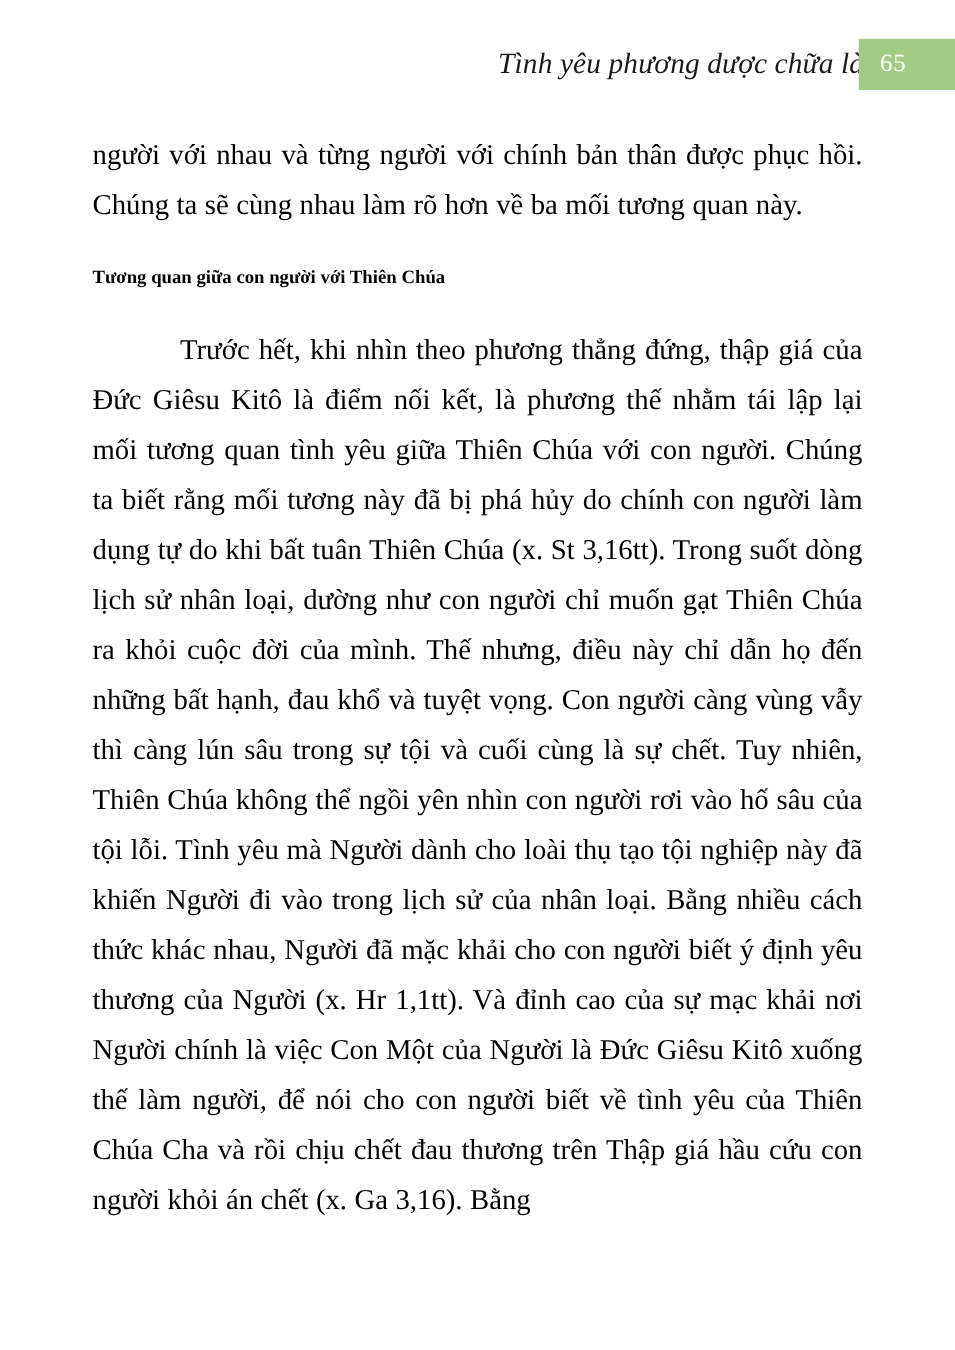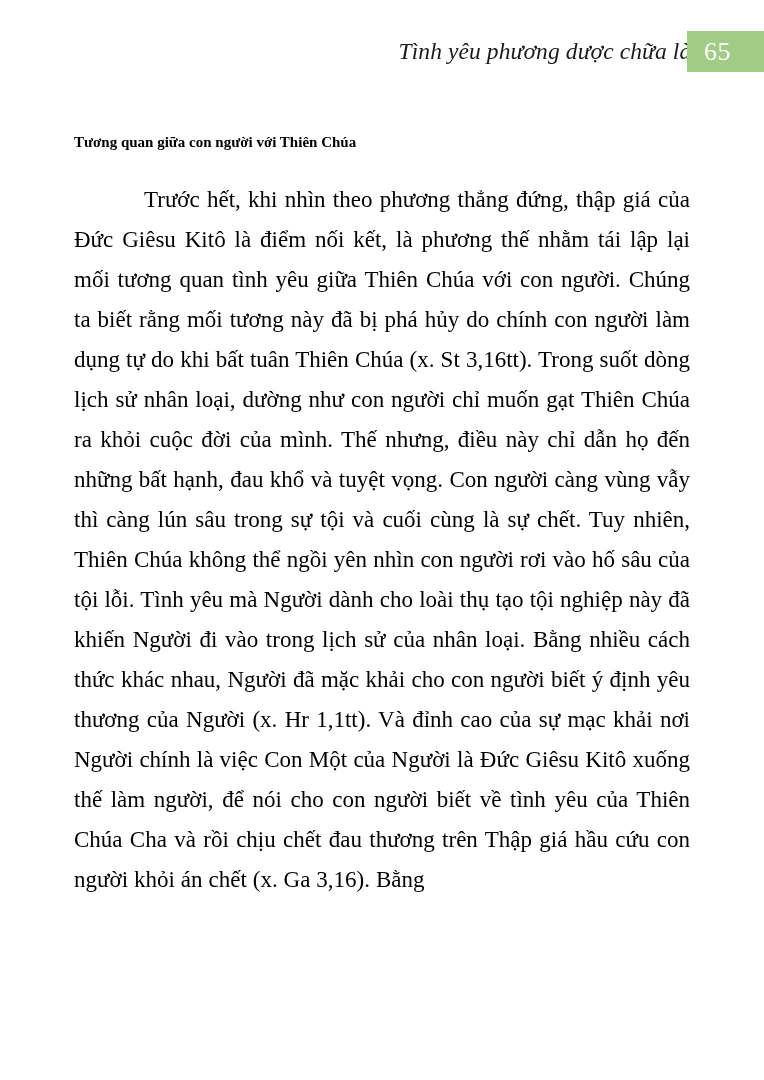--- a/index.html
+++ b/index.html
@@ -51,21 +51,21 @@
     height: 41px;
     background: #a2cb85;
   }
 
   .page-number {
     position: absolute;
     left: 17px;
     top: 0;
     height: 41px;
     line-height: 41px;
-    font-size: 26px;
+    font-size: 20px;
     color: #ffffff;
     letter-spacing: 0.5px;
   }
 
   
   .content {
     position: absolute;
     left: 74px;
     top: 104px;
     width: 616px;
@@ -108,20 +108,21 @@
 
   <div class="running-header">
     <div class="header-title">Tình yêu phương dược chữa lành</div>
     <div class="page-number-box">
       <div class="page-number">65</div>
     </div>
   </div>
 
   <div class="content">
 
+    <p class="body-par lead">người với nhau và từng người với chính bản thân được phục hồi. Chúng ta sẽ cùng nhau làm rõ hơn về ba mối tương quan này.</p>
 
     <div class="gap-before-heading"></div>
 
     <h2 class="section-heading">Tương quan giữa con người với Thiên Chúa</h2>
 
     <div class="gap-after-heading"></div>
 
     <p class="body-par indented">Trước hết, khi nhìn theo phương thẳng đứng, thập giá của Đức Giêsu Kitô là điểm nối kết, là phương thế nhằm tái lập lại mối tương quan tình yêu giữa Thiên Chúa với con người. Chúng ta biết rằng mối tương này đã bị phá hủy do chính con người làm dụng tự do khi bất tuân Thiên Chúa (x. St 3,16tt). Trong suốt dòng lịch sử nhân loại, dường như con người chỉ muốn gạt Thiên Chúa ra khỏi cuộc đời của mình. Thế nhưng, điều này chỉ dẫn họ đến những bất hạnh, đau khổ và tuyệt vọng. Con người càng vùng vẫy thì càng lún sâu trong sự tội và cuối cùng là sự chết. Tuy nhiên, Thiên Chúa không thể ngồi yên nhìn con người rơi vào hố sâu của tội lỗi. Tình yêu mà Người dành cho loài thụ tạo tội nghiệp này đã khiến Người đi vào trong lịch sử của nhân loại. Bằng nhiều cách thức khác nhau, Người đã mặc khải cho con người biết ý định yêu thương của Người (x. Hr 1,1tt). Và đỉnh cao của sự mạc khải nơi Người chính là việc Con Một của Người là Đức Giêsu Kitô xuống thế làm người, để nói cho con người biết về tình yêu của Thiên Chúa Cha và rồi chịu chết đau thương trên Thập giá hầu cứu con người khỏi án chết (x. Ga 3,16). Bằng</p>
 
   </div>

